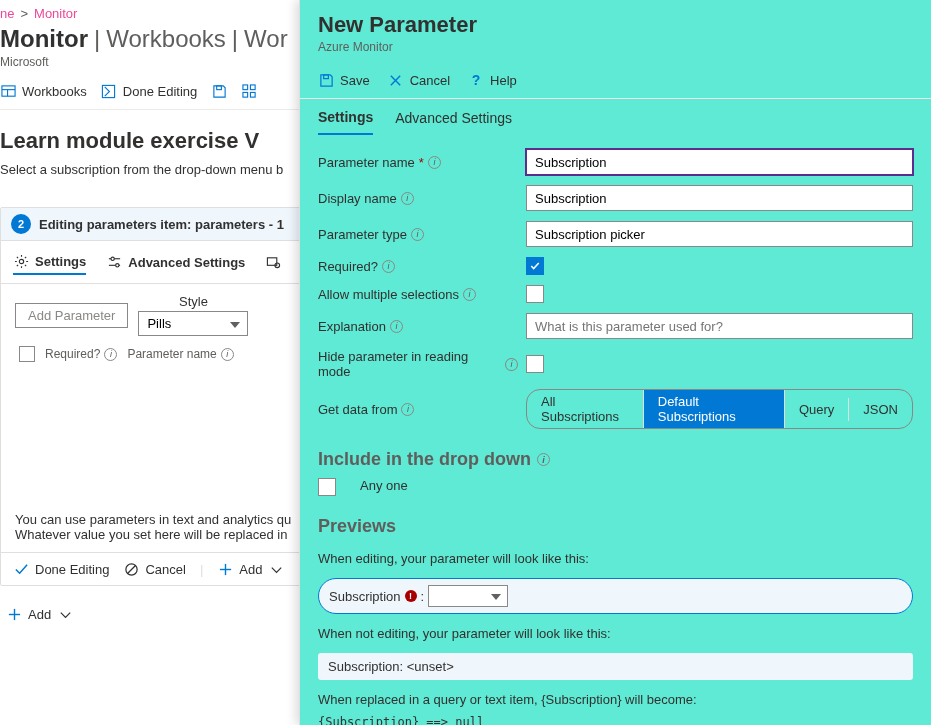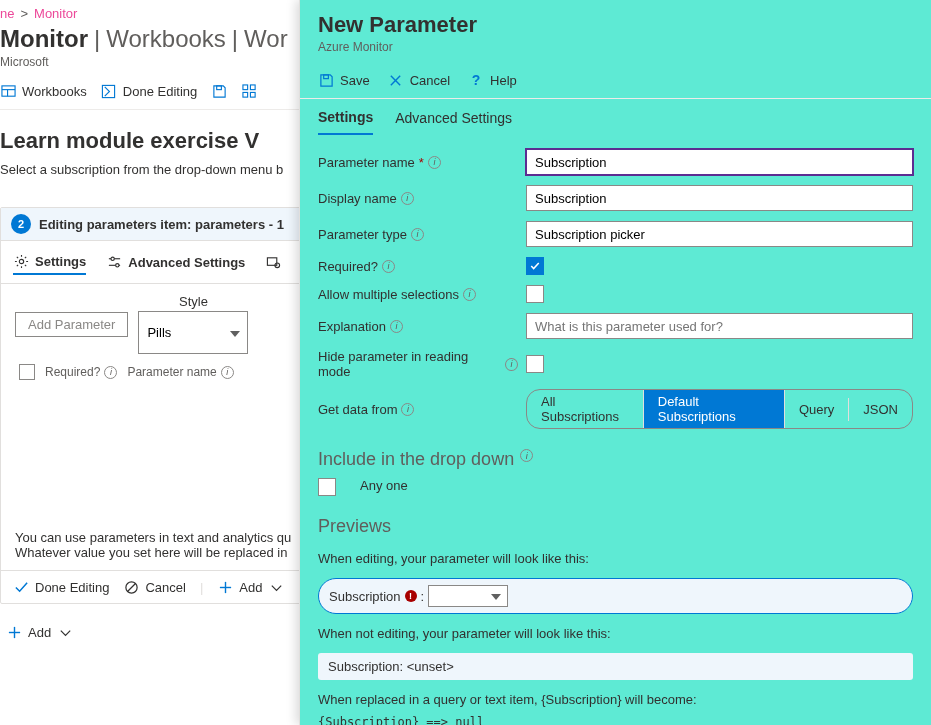--- a/index.html
+++ b/index.html
@@ -25,21 +25,21 @@
   .panel-header-title { font-weight: 700; font-size: 13px; }
   .panel-tabs { display: flex; align-items: center; gap: 20px; padding: 8px 12px; border-bottom: 1px solid #e1dfdd; }
   .panel-tab { display: inline-flex; align-items: center; gap: 6px; font-weight: 600; font-size: 13px; cursor: pointer; padding: 4px 0; }
   .panel-tab.active { border-bottom: 2px solid #0078d4; }
   .panel-body { padding: 10px 14px 6px 14px; }
   .style-row { display: flex; align-items: center; gap: 10px; }
   .btn-secondary { border: 1px solid #8a8886; background: #fff; color: #8a8886; padding: 4px 12px; font-size: 13px; cursor: pointer; height: 25px; }
   .style-col { display: flex; flex-direction: column; align-items: center; gap: 2px; }
   .style-label { font-size: 13px; }
   .select { position: relative; display: inline-block; }
-  .select select { appearance: none; -webkit-appearance: none; border: 1px solid #8a8886; background: #fff; padding: 3px 28px 3px 8px; font-size: 13px; min-width: 110px; height: 43px; }
+  .select select { appearance: none; -webkit-appearance: none; border: 1px solid #8a8886; background: #fff; padding: 3px 28px 3px 8px; font-size: 13px; min-width: 110px; height: 25px; }
   .select::after { content: ""; position: absolute; right: 8px; top: 50%; width: 0; height: 0; margin-top: -2px; border-left: 5px solid transparent; border-right: 5px solid transparent; border-top: 6px solid #606060; pointer-events: none; }
   .param-table-head { display: flex; align-items: center; gap: 10px; padding: 10px 0 4px 4px; color: #605e5c; }
   .checkbox { width: 16px; height: 16px; border: 1px solid #8a8886; background: #fff; display: inline-block; }
   .thlabel { display:inline-flex; align-items:center; gap:4px; font-size:12px; }
   .panel-note { padding: 140px 14px 10px 14px; font-size: 13px; color: #323130; border-top: none; }
   .panel-footer { display: flex; align-items: center; gap: 14px; padding: 8px 12px; border-top: 1px solid #e1dfdd; }
   .add-row { padding: 20px 0 0 6px; }
 
   
   .blade { position: absolute; top: 0; right: 0; bottom: 0; width: 632px; background: #5eead4; box-shadow: -3px 0 10px rgba(0,0,0,.15); border-left: 1px solid #e1dfdd; display: flex; flex-direction: column; }
@@ -55,21 +55,21 @@
   .req { color: #a80000; }
   .info-i { width: 13px; height: 13px; border: 1px solid #8a8886; border-radius: 50%; display: inline-flex; align-items: center; justify-content: center; font-size: 9px; color: #605e5c; font-style: italic; }
   .tinput { width: 100%; border: 1px solid #8a8886; padding: 4px 8px; font-size: 13px; height: 26px; }
   .tinput.focus { border-color: #5c2d91; outline: 1px solid #5c2d91; }
   .checkbox-blue { width: 18px; height: 18px; background: #0078d4; border: 1px solid #0078d4; display: inline-flex; align-items: center; justify-content: center; }
   .checkbox-blue svg { width: 12px; height: 12px; }
   .pill-group { display: inline-flex; align-items: center; border: 1px solid #8a8886; border-radius: 14px; overflow: hidden; }
   .pill { padding: 4px 14px; font-size: 13px; cursor: pointer; border-right: 1px solid #e1dfdd; }
   .pill:last-child { border-right: none; }
   .pill.active { background: #0078d4; color: #fff; }
-  .section-title { font-size: 18px; font-weight: 400; color: #605e5c; margin: 20px 18px 8px 18px; display:flex; align-items:flex-start; gap:6px;}
+  .section-title { font-size: 18px; font-weight: 700; color: #605e5c; margin: 20px 18px 8px 18px; display:flex; align-items:center; gap:6px;}
   .anyone { padding: 0 18px; display: flex; gap: 24px; }
   .preview-text { padding: 6px 18px; font-size: 13px; color: #323130; }
   .preview-pill { display: inline-flex; align-items: center; gap: 4px; margin: 6px 18px; border: 1px solid #0078d4; background: #eff6fc; border-radius: 18px; padding: 6px 10px; }
   .preview-pill .pill-select { border:1px solid #8a8886; background:#fff; width:80px; height:22px; position:relative; }
   .preview-pill .pill-select::after { content:""; position:absolute; right:6px; top:50%; margin-top:-2px; border-left:5px solid transparent; border-right:5px solid transparent; border-top:6px solid #606060; }
   .err-dot { width: 12px; height: 12px; border-radius: 50%; background: #a80000; display: inline-flex; align-items:center; justify-content:center; }
   .err-dot::after { content: "!"; color: #fff; font-size: 9px; font-weight: bold; }
   .readonly-pill { display:inline-block; margin:6px 18px; background:#eff6fc; border-radius:3px; padding:6px 10px; font-size:13px; }
   .mono { font-family: Consolas, monospace; font-size: 12px; padding: 2px 18px; }
   svg { display:block; }

